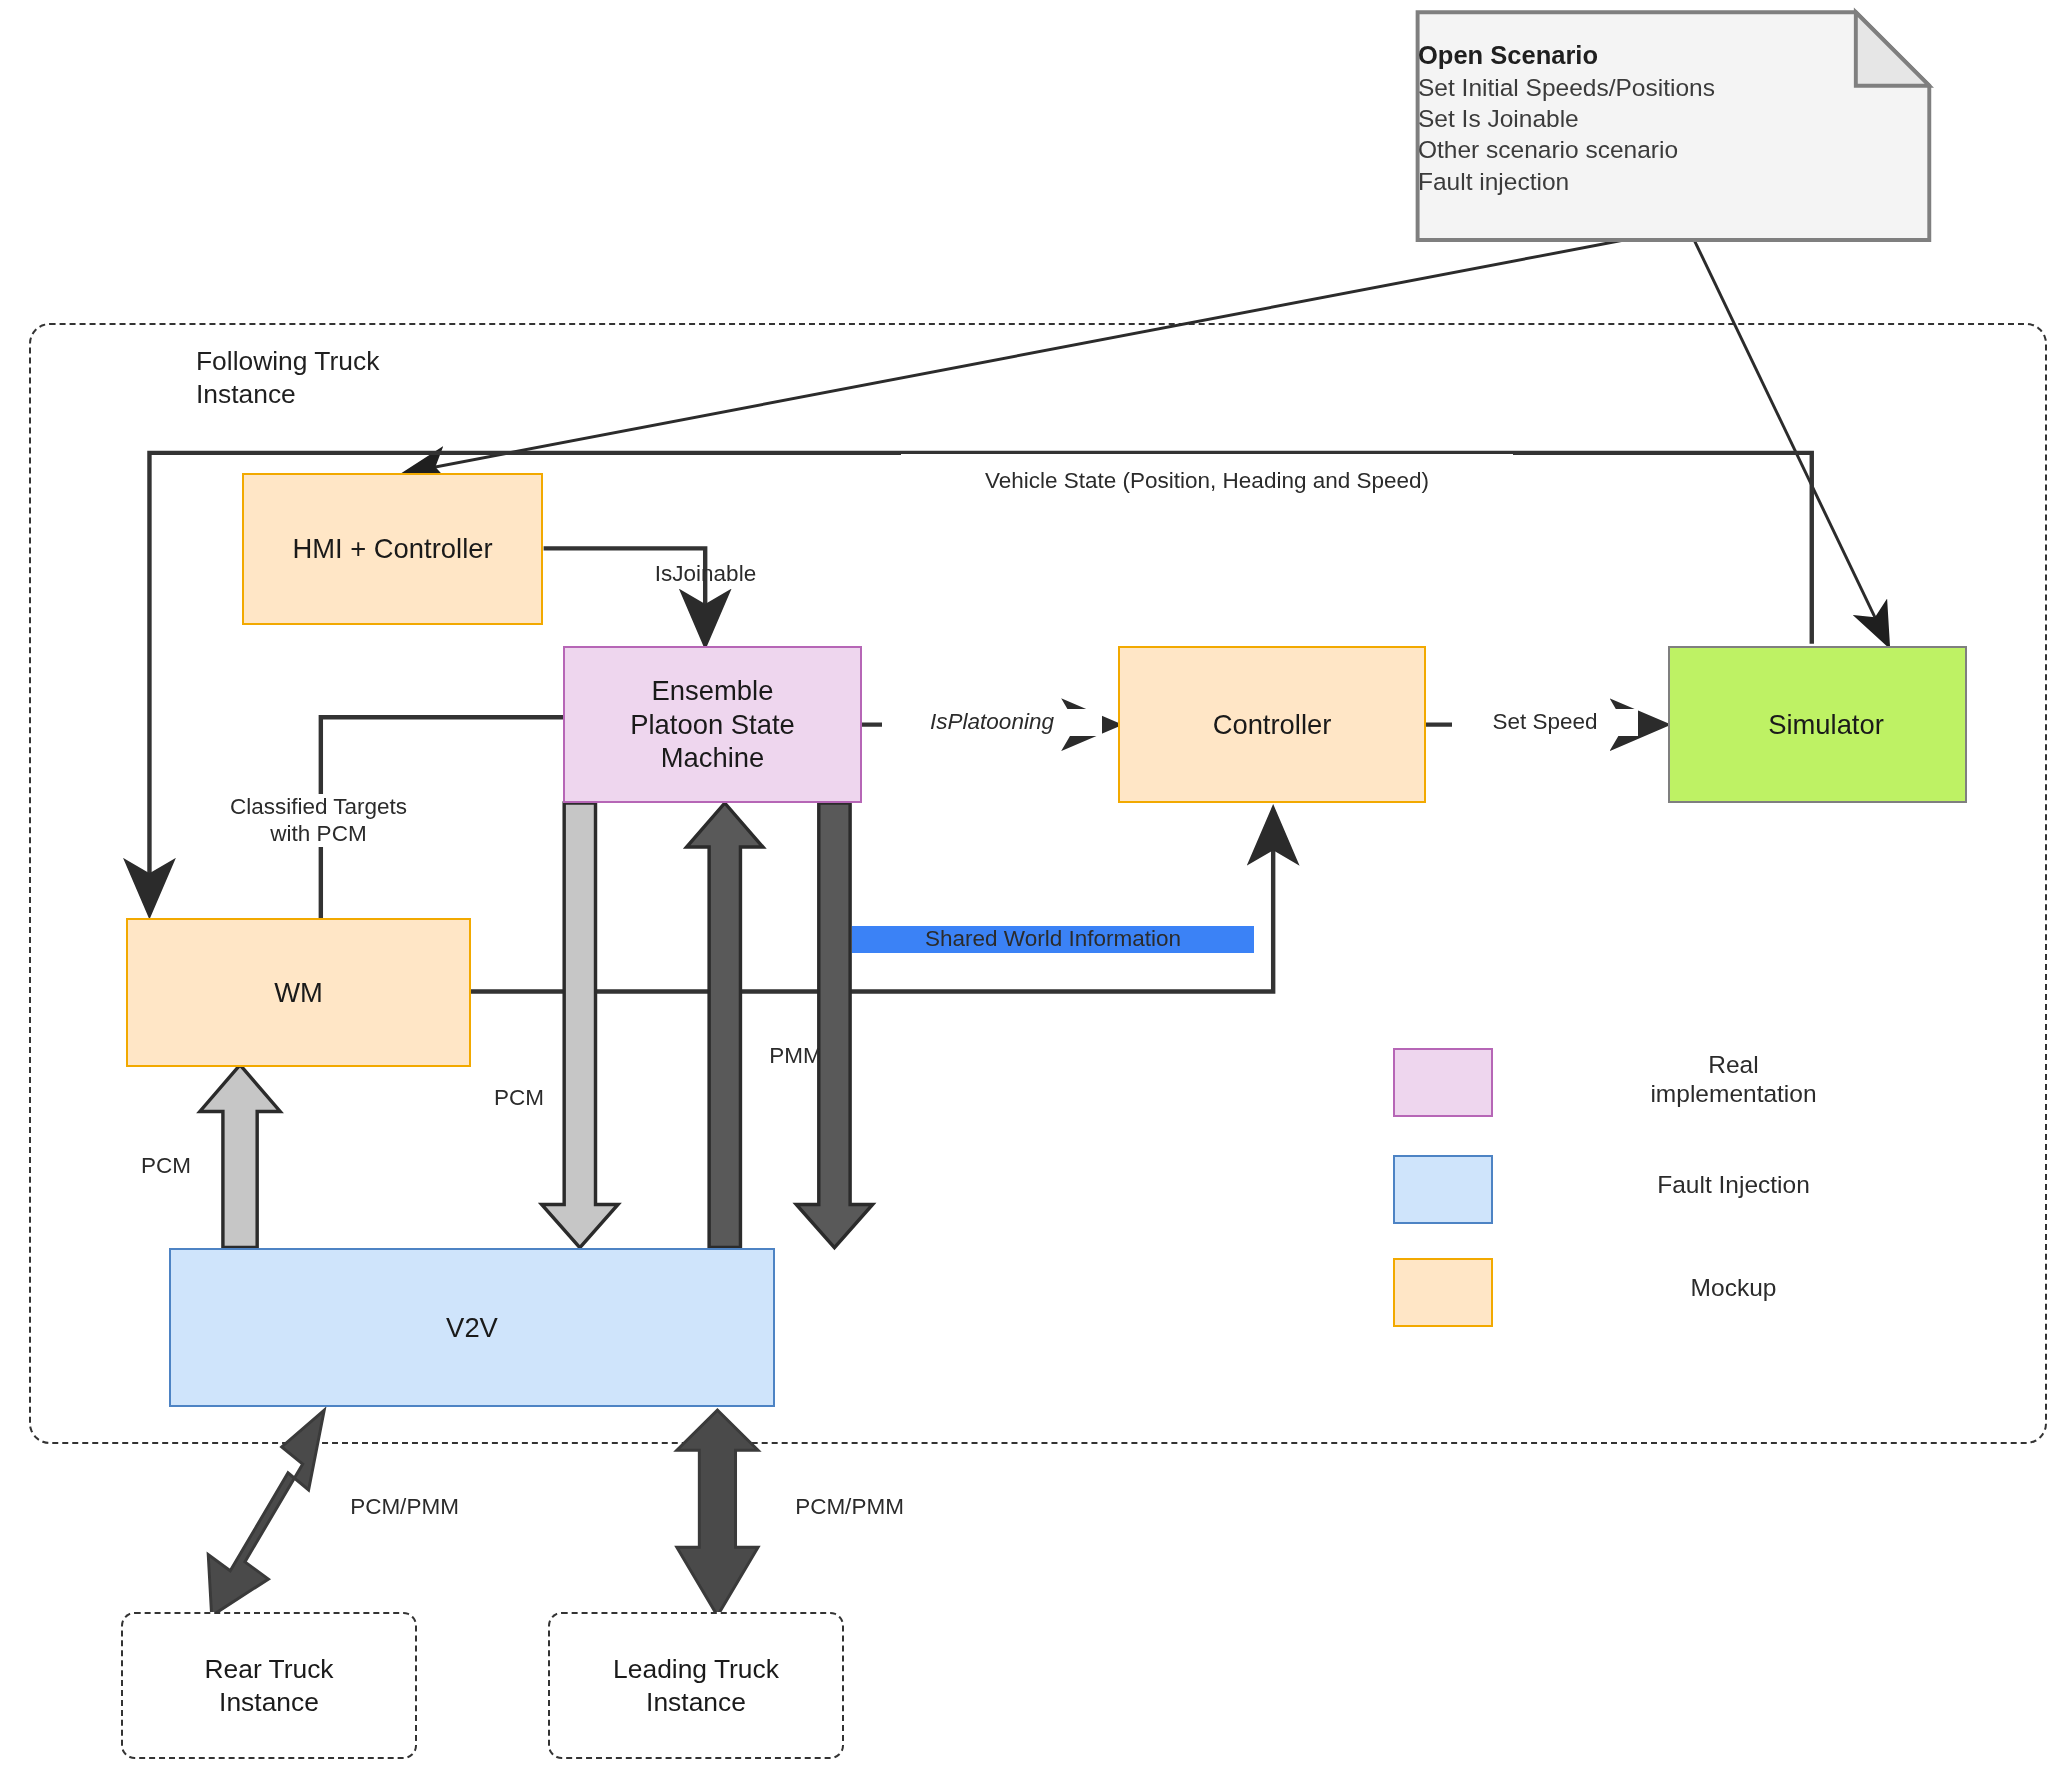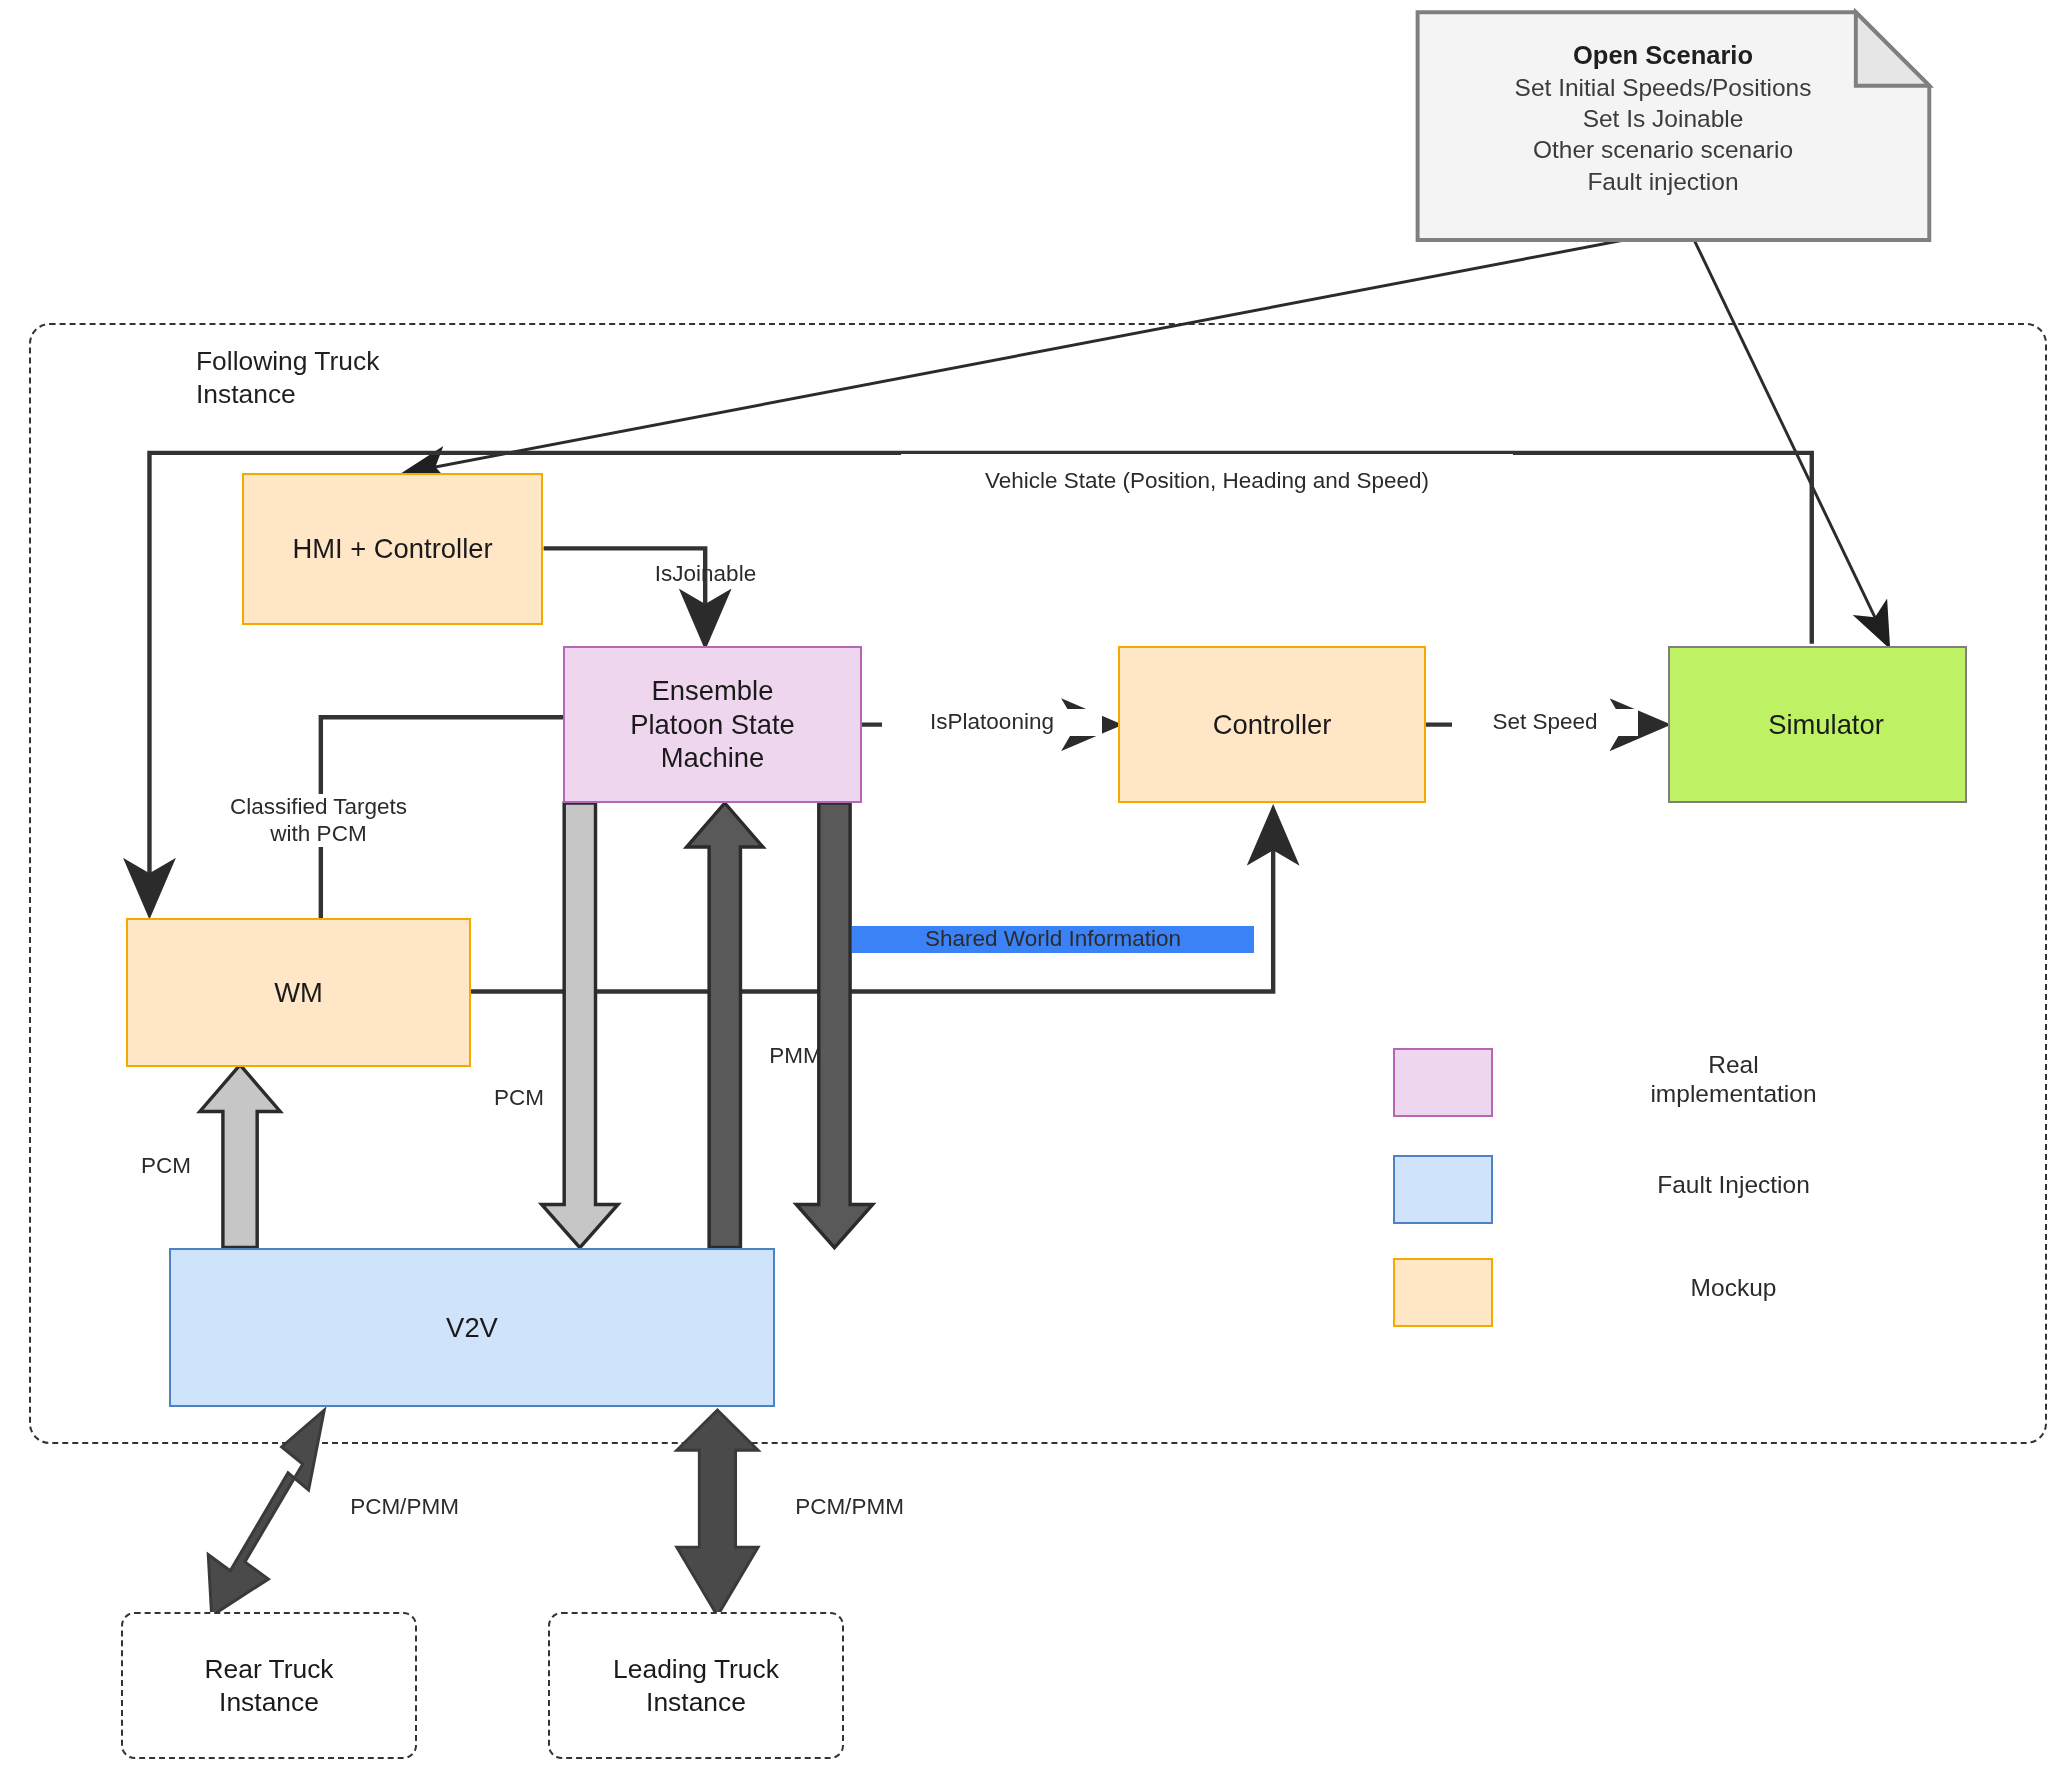--- a/index.html
+++ b/index.html
@@ -8,21 +8,21 @@
   #canvas{position:relative;width:2066px;height:1771px;background:#fff;overflow:hidden;}
   svg.layer{position:absolute;left:0;top:0;width:2066px;height:1771px;pointer-events:none;}
   .node{position:absolute;box-sizing:border-box;display:flex;align-items:center;justify-content:center;text-align:center;line-height:1.22;}
   .node span{display:block;width:100%;padding:0 3.9px;white-space:pre-line;}
   .mockup{background:#ffe6c6;border:2.9px solid #f2a900;}
   .real{background:#eed6ee;border:2.9px solid #b666b6;}
   .fault{background:#cfe4fb;border:2.4px solid #4d83c4;}
   .plain{background:#bef264;border:2.9px solid #7f7f7f;padding-left:17px;}
   .dashbox{background:#ffffff;border:2.4px dashed #333;border-radius:20.6px;}
   .edge-label{position:absolute;font-size:22.5px;color:#2b2b2b;white-space:pre-line;text-align:center;line-height:1.18;}
-  .note-text{position:absolute;text-align:center;font-size:24.5px;color:#3b3b3b;line-height:1.28;}
+  .note-text{position:absolute;font-size:24.5px;color:#3b3b3b;line-height:1.28;}
   .note-title{font-weight:bold;font-size:25.5px;color:#1f1f1f;}
   .legend-label{position:absolute;font-size:24.5px;color:#2b2b2b;text-align:center;line-height:1.2;white-space:pre-line;}
   .legend-swatch{position:absolute;box-sizing:border-box;}
   .group-title{position:absolute;font-size:26.4px;color:#1f1f1f;font-weight:normal;line-height:1.25;white-space:pre-line;}
   .bigtxt{font-size:27.4px;}
   .midtxt{font-size:26.4px;}
 </style>
 </head>
 <body>
 
@@ -121,21 +121,21 @@
 
   <div class="node dashbox midtxt" style="left:548px;top:1612px;width:296px;height:147px;border-radius:13.7px;border-width:2.9px;">
     <span>Leading Truck
 Instance</span>
   </div>
 
   <div class="edge-label" style="left:901px;top:454px;width:612px;background:#fff;padding:14px 0;">Vehicle  State (Position, Heading and Speed)</div>
 
   <div class="edge-label" style="left:593px;top:561px;width:225px;">IsJoinable</div>
 
-  <div class="edge-label" style="left:882px;top:709px;width:220px;background:#fff;">IsPlatooning</div>
+  <div class="edge-label" style="left:882px;top:709px;width:220px;background:#fff;font-style:italic;">IsPlatooning</div>
 
   <div class="edge-label" style="left:1452px;top:709px;width:186px;background:#fff;">Set Speed</div>
 
   <div class="edge-label" style="left:162px;top:794px;width:313px;background:#fff;">Classified Targets
 with PCM</div>
 
   <div class="edge-label" style="left:852px;top:926px;width:402px;background:#3b82f6;">Shared World Information</div>
 
   <div class="edge-label" style="left:112px;top:1153px;width:108px;">PCM</div>
 

